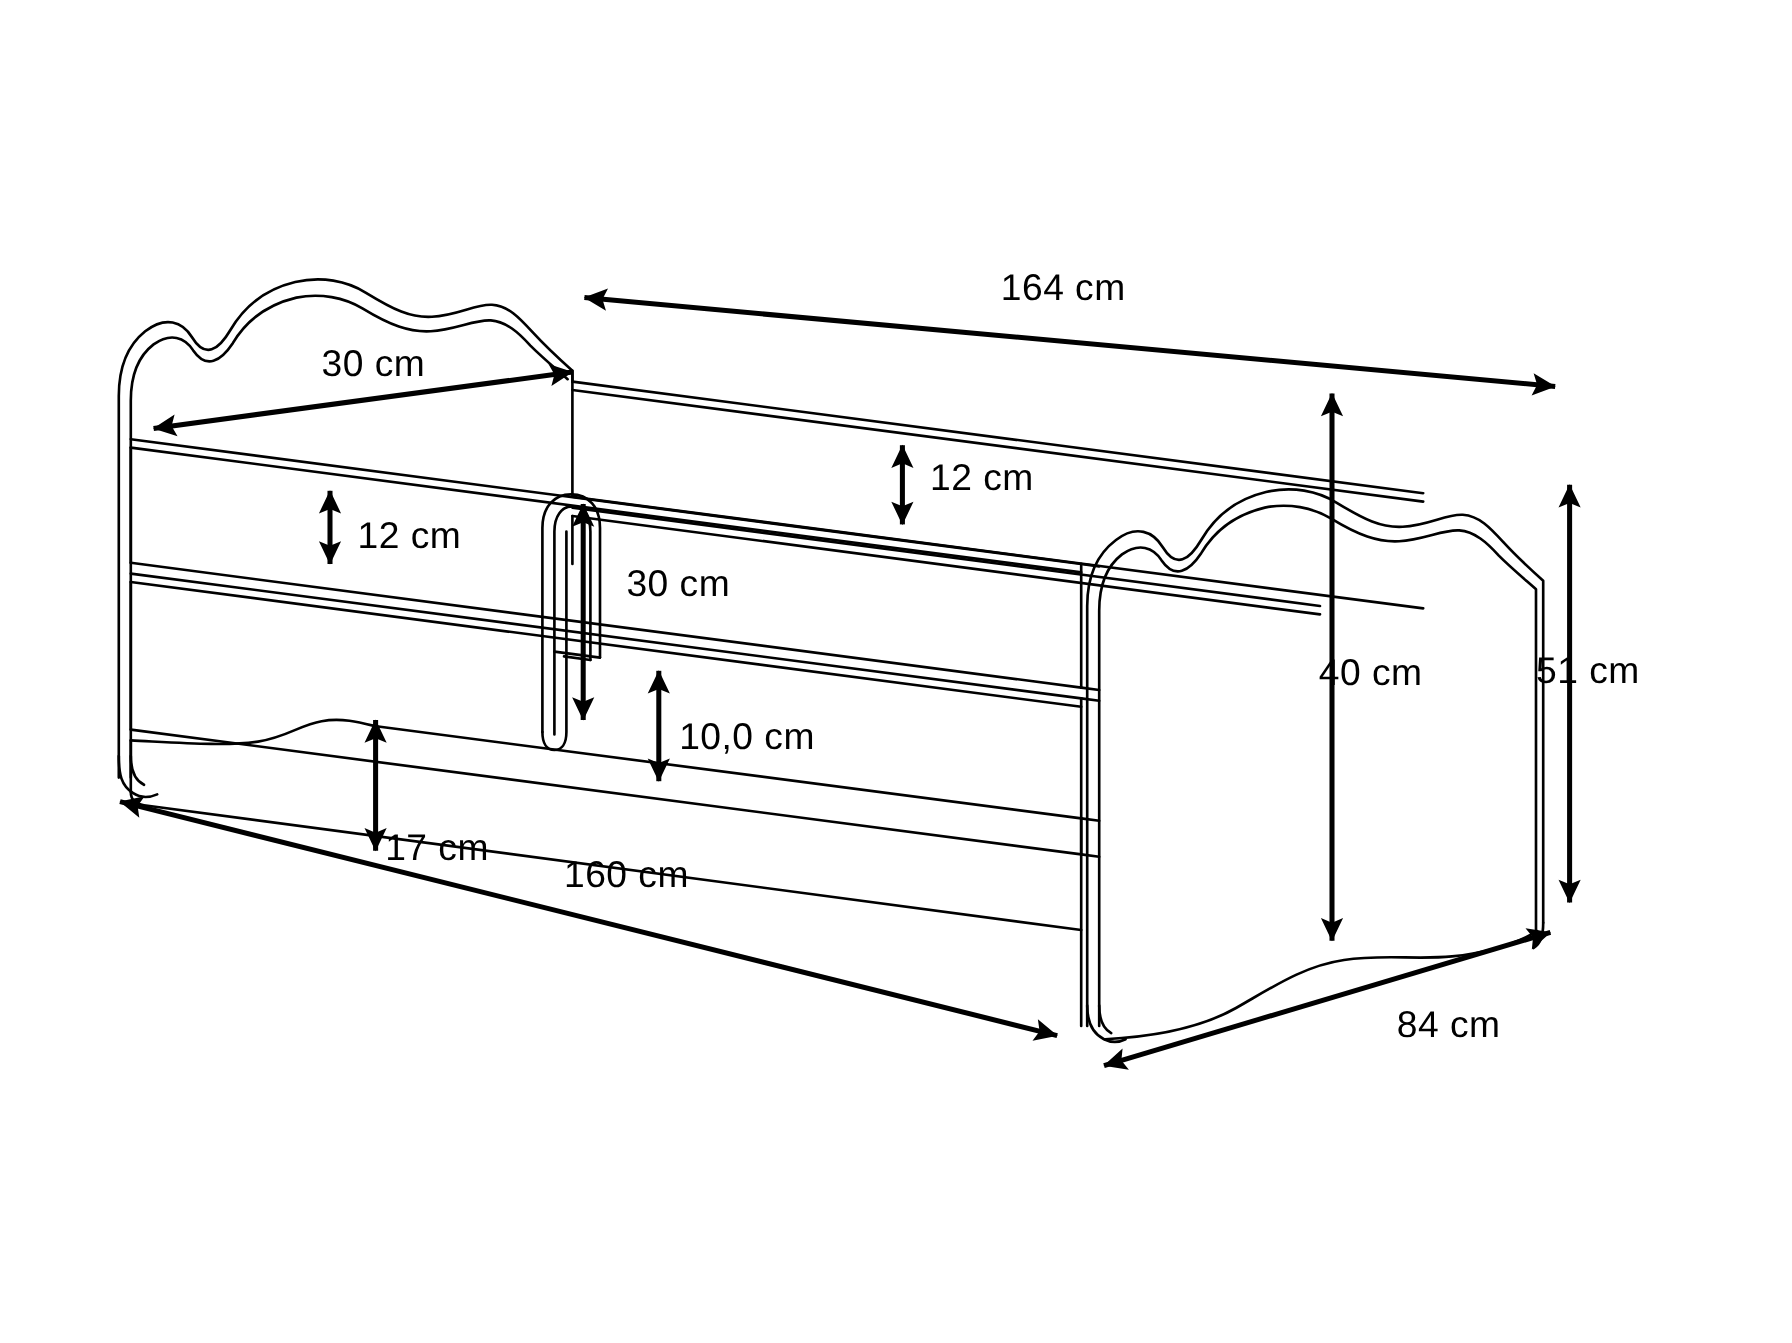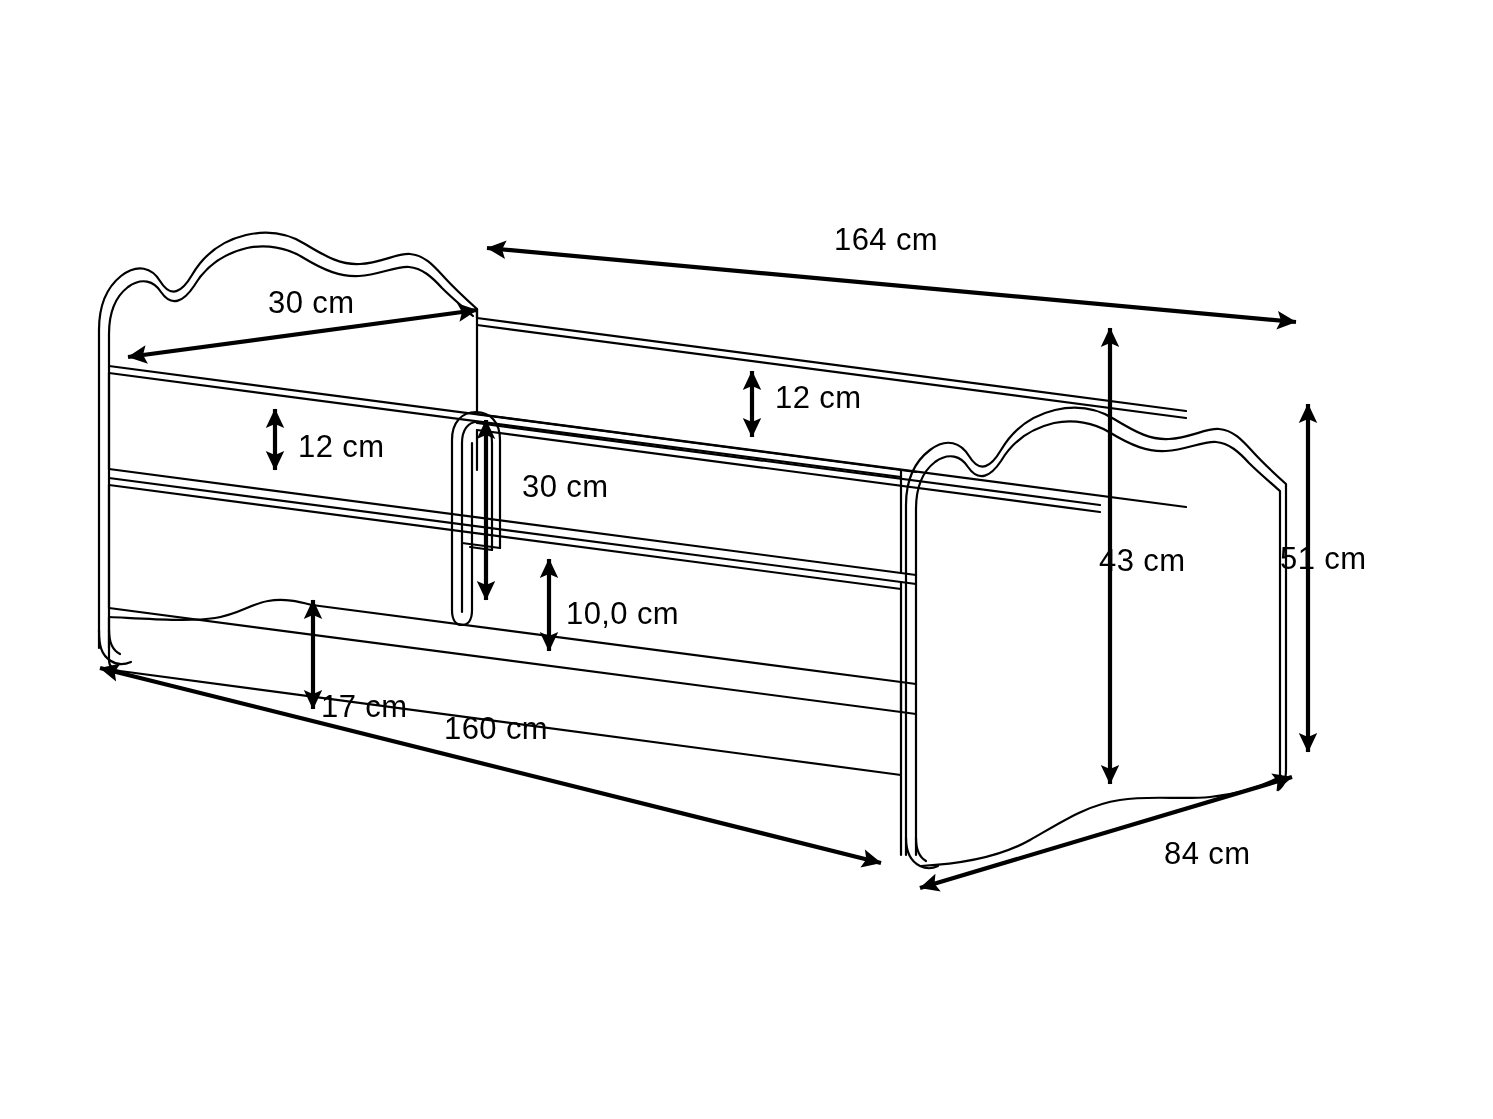--- a/index.html
+++ b/index.html
@@ -181,25 +181,25 @@
   <div class="dimlabel" style="left:834px; top:224px;">164 cm</div>
 
   <div class="dimlabel" style="left:268px; top:287px;">30 cm</div>
 
   <div class="dimlabel" style="left:775px; top:382px;">12 cm</div>
 
   <div class="dimlabel" style="left:298px; top:431px;">12 cm</div>
 
   <div class="dimlabel" style="left:510px; top:471px;margin-left:12px;">30 cm</div>
 
-  <div class="dimlabel" style="left:1099px; top:545px;">43 cm</div>
+  <div class="dimlabel" style="left:1099px; top:545px;">40 cm</div>
 
   <div class="dimlabel" style="left:1280px; top:543px;">51 cm</div>
 
   <div class="dimlabel" style="left:566px; top:598px;">10,0 cm</div>
 
   <div class="dimlabel" style="left:321px; top:652px;margin-top:39px;">17 cm</div>
 
-  <div class="dimlabel" style="left:444px; top:713px;text-align:right;">160 cm</div>
+  <div class="dimlabel" style="left:470px; top:713px;text-align:right;">160 cm</div>
 
   <div class="dimlabel" style="left:1164px; top:838px;">84 cm</div>
 
 </div>
 
 </body></html>

